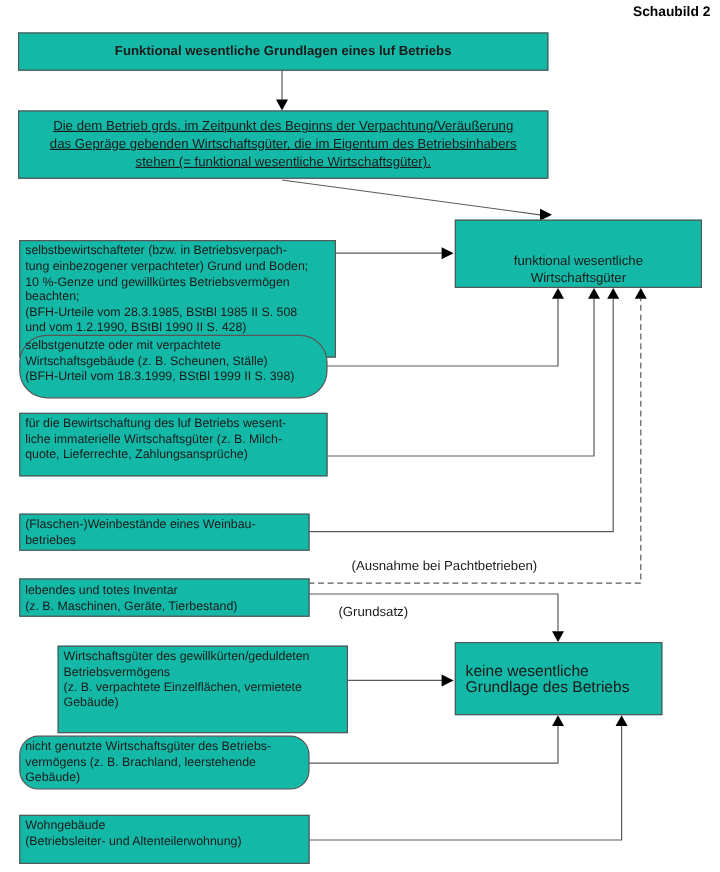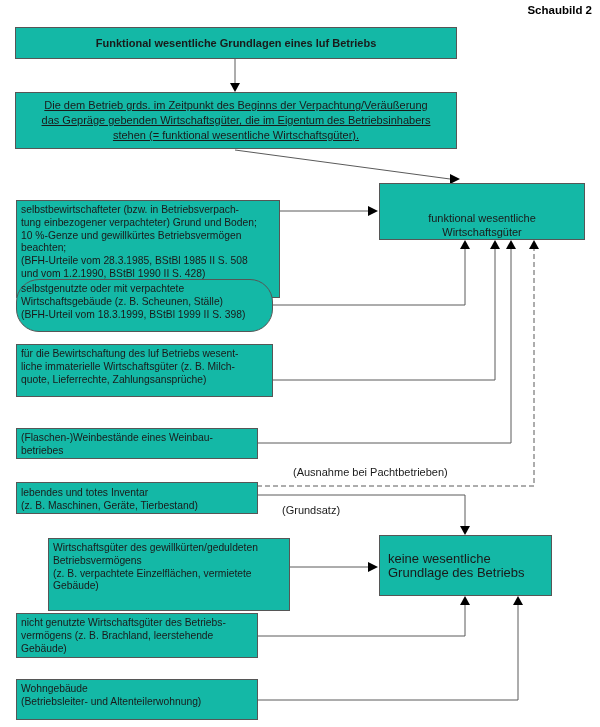--- a/index.html
+++ b/index.html
@@ -36,21 +36,21 @@
 
   
   .lbox{align-items:flex-start;padding:3px 4px 0 4px;}
   .lbox .t{font-size:10.3px;line-height:12.8px;text-align:left;}
   .b1{left:16px;top:172px;width:264px;height:98px;margin-top:28px;}
   .b2{left:16px;top:279px;width:257px;height:53px;border-radius:23px;}
   .b3{left:16px;top:344px;width:257px;height:53px;}
   .b4{left:16px;top:428px;width:242px;height:31px;}
   .b5{left:16px;top:482px;width:242px;height:32px;align-items:center;}
   .b6{left:16px;top:538px;width:242px;height:73px;margin-left:32px;}
-  .b7{left:16px;top:613px;width:242px;height:45px;}
+  .b7{left:16px;top:613px;width:242px;height:45px;border-radius:16px;}
   .b8{left:16px;top:679px;width:242px;height:41px;}
 
   .edge-label{position:absolute;font-size:11px;color:#1a1a1a;white-space:pre;}
   .el-exception{left:293px;top:466px;}
   .el-rule{left:282px;top:504px;}
 </style>
 </head>
 <body>
 
 <div class="stage">

